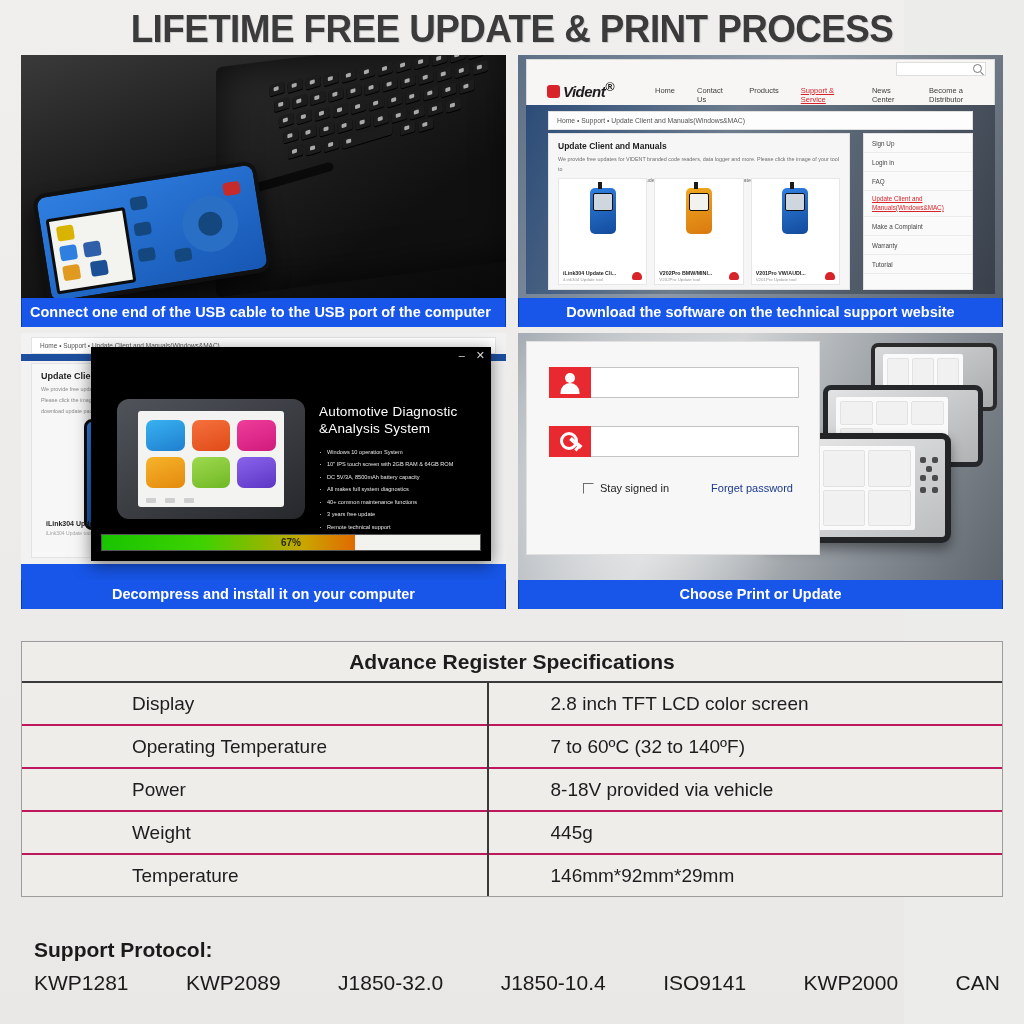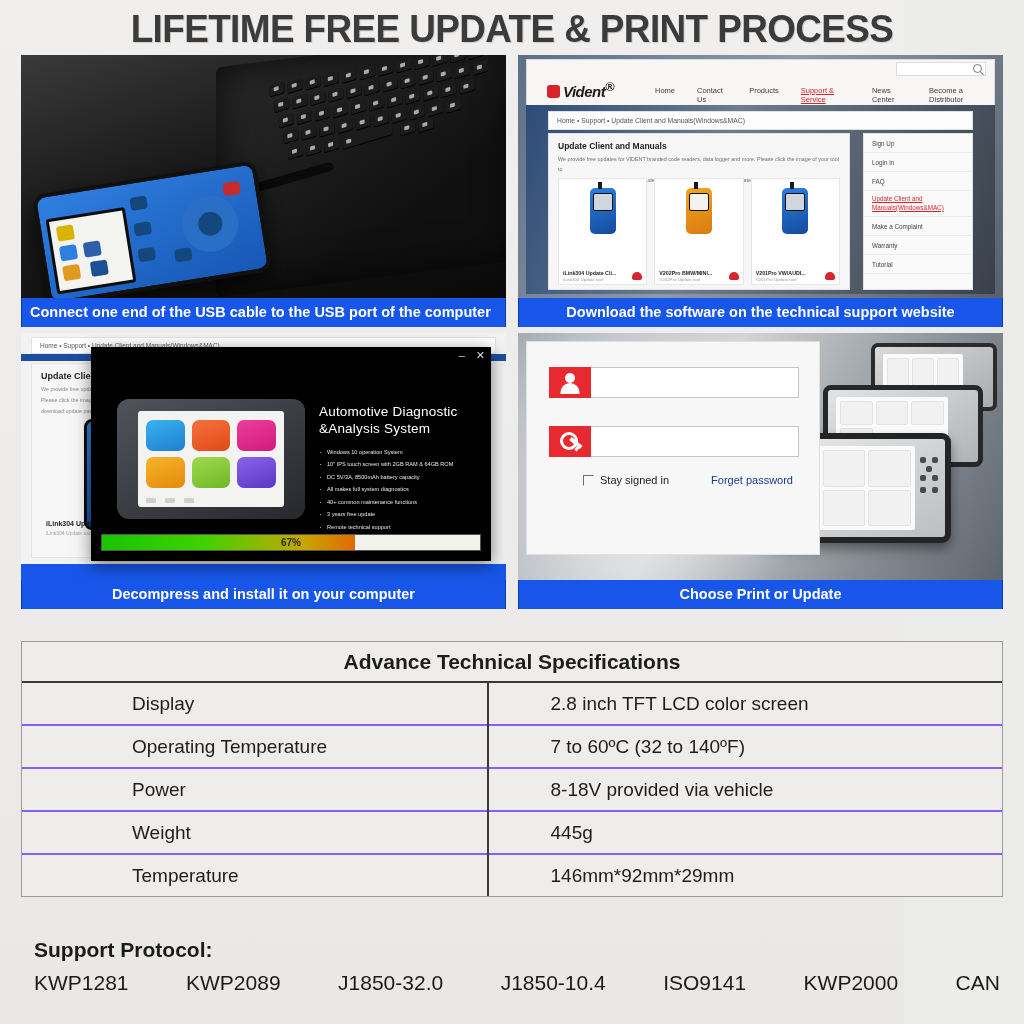--- a/index.html
+++ b/index.html
@@ -129,21 +129,21 @@
   .p4 .form{position:absolute;left:8px;top:8px;width:292px;height:212px;background:#f7f7f7;border:1px solid #e0e0e0;}
   .p4 .field{position:absolute;left:22px;right:20px;height:31px;display:flex;}
   .p4 .f1{top:25px;} .p4 .f2{top:84px;}
   .p4 .ic{width:42px;height:31px;background:#e8292f;position:relative;}
   .p4 .ic .person{position:absolute;left:50%;top:6px;transform:translateX(-50%);width:10px;height:10px;border-radius:50%;background:#fff;}
   .p4 .ic .body{position:absolute;left:50%;bottom:4px;transform:translateX(-50%);width:19px;height:11px;border-radius:10px 10px 0 0;background:#fff;}
   .p4 .ic .kring{position:absolute;left:11px;top:6px;width:12px;height:12px;border-radius:50%;border:3.5px solid #fff;}
   .p4 .ic .kstem{position:absolute;left:20px;top:15px;width:14px;height:3.5px;background:#fff;transform:rotate(40deg);}
   .p4 .ic .kstem::after{content:"";position:absolute;right:1px;top:3px;width:3.5px;height:5px;background:#fff;}
   .p4 .inp{flex:1;background:#fff;border:1px solid #c4c4c4;border-left:none;}
-  .p4 .optrow{position:absolute;left:56px;right:26px;top:132px;display:flex;justify-content:space-between;align-items:flex-end;}
+  .p4 .optrow{position:absolute;left:56px;right:26px;top:140px;display:flex;justify-content:space-between;align-items:flex-end;}
   .p4 .chk{display:flex;align-items:center;gap:6px;font-size:11px;color:#1c1c1c;}
   .p4 .box{width:9px;height:9px;border:1px solid #6d6d6d;background:#f7f7f7;border-right-color:#f7f7f7;border-bottom-color:#f7f7f7;}
   .p4 .link{font-size:11px;color:#1b3a8c;}
   .p4 .btns{position:absolute;left:46px;right:20px;top:163px;display:flex;gap:26px;}
   .p4 .b{flex:1;height:27px;background:linear-gradient(180deg,#4a4a4a,#2a2a2a);color:#fff;font-size:11px;
      display:flex;align-items:center;justify-content:center;border:1px solid #1b1b1b;}
   .p4 .tabA{position:absolute;right:6px;top:10px;width:118px;height:60px;background:linear-gradient(150deg,#d9dadb,#a9abad);
      border-radius:7px;border:4px solid #2b2b2b;}
   .p4 .tabB{position:absolute;right:20px;top:52px;width:150px;height:72px;background:linear-gradient(150deg,#e2e3e4,#b0b2b4);
      border-radius:8px;border:5px solid #26272a;}
@@ -153,21 +153,21 @@
   .p4 .tgrid{position:absolute;inset:4px;display:grid;grid-template-columns:repeat(3,1fr);gap:3px;}
   .p4 .tgrid i{background:#f1f1f1;border:1px solid #e2e2e2;border-radius:2px;}
   .p4 .keys{position:absolute;right:5px;top:18px;width:20px;height:38px;}
   .p4 .keys i{position:absolute;width:6px;height:6px;background:#4a4a4a;border-radius:2px;}
 
   
   .spec{position:absolute;left:21px;top:641px;width:982px;border:1px solid #9c9c9c;background:#e9e8e5;box-sizing:border-box;}
   .spec .thead{height:39px;line-height:39px;text-align:center;font-size:21px;font-weight:bold;color:#1d1d1d;
      border-bottom:2px solid #3a3a3a;background:#eeedea;}
   .spec table{width:100%;border-collapse:collapse;}
-  .spec td{border-top:2px solid #8b5cf6;height:39px;font-size:19px;color:#1d1d1d;background:#eeedea;}
+  .spec td{border-top:2px solid #be185d;height:39px;font-size:19px;color:#1d1d1d;background:#eeedea;}
   .spec tr:first-child td{border-top:none;}
   .spec td.k{width:47.5%;padding-left:110px;border-right:2px solid #3a3a3a;}
   .spec td.v{padding-left:62px;}
 
   
   .proto{position:absolute;left:34px;top:938px;width:970px;}
   .proto .t{font-size:21px;font-weight:bold;color:#1a1a1a;}
   .proto .list{margin-top:9px;display:flex;justify-content:space-between;font-size:21px;color:#1a1a1a;padding-right:4px;}
 </style>
 </head>
@@ -453,21 +453,21 @@
               <div class="link">Forget password</div>
             </div>
           </div>
         </div>
         <div class="caption">Choose Print or Update</div>
       </div>
     </div>
   </div>
 
   <div class="spec">
-    <div class="thead">Advance Technical Specifications</div>
+    <div class="thead">Advance Register Specifications</div>
     <table>
       <tbody>
         <tr>
             <td class="k">Display</td>
             <td class="v">2.8 inch TFT LCD color screen</td>
           </tr>
         <tr>
             <td class="k">Operating Temperature</td>
             <td class="v">7 to 60ºC (32 to 140ºF)</td>
           </tr>

